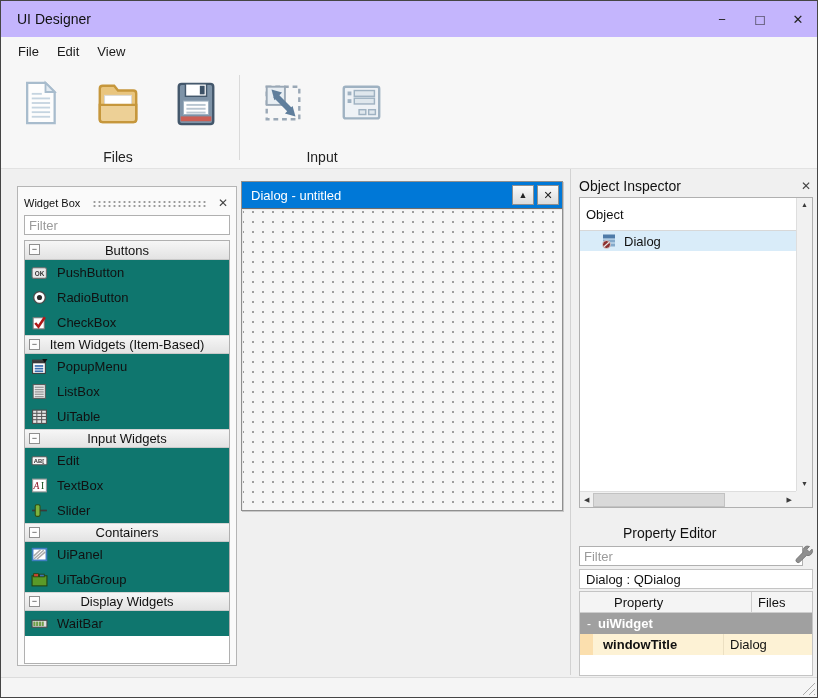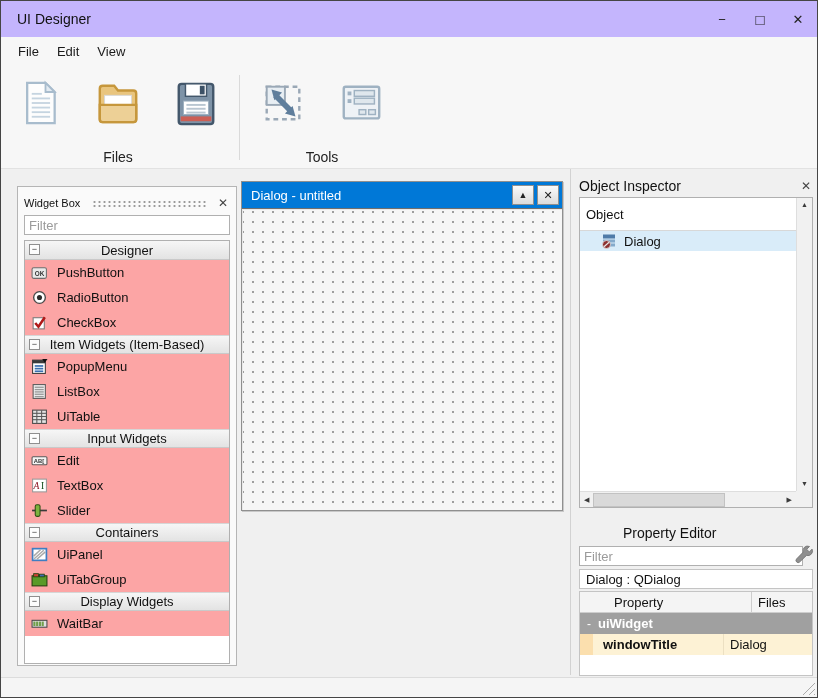--- a/index.html
+++ b/index.html
@@ -49,21 +49,21 @@
                   font-family:"Liberation Sans",sans-serif; font-size:13px; padding:0 4px; color:#222; }
   .filter-input::placeholder { color:#9b9b9b; }
   .wb-list { margin-top:5px; height:424px; border:1px solid #b0b0b0; background:#fff; overflow:hidden; }
   .wb-cat { height:19px; display:flex; align-items:center; position:relative;
             background:linear-gradient(#f6f6f6,#e3e3e3); border-top:1px solid #d6d6d6;
             border-bottom:1px solid #c9c9c9; }
   .wb-cat:first-child { border-top:none; }
   .wb-collapse { position:absolute; left:4px; top:3px; width:11px; height:11px; background:#fdfdfd;
                  border:1px solid #8f8f8f; font-size:9px; line-height:9px; text-align:center; color:#333; }
   .wb-cat-label { flex:1; text-align:center; font-size:13px; color:#111; }
-  .wb-item { height:25px; display:flex; align-items:center; padding-left:5px; background:#fca5a5; }
+  .wb-item { height:25px; display:flex; align-items:center; padding-left:5px; background:#0f766e; }
   .wb-icon { width:18px; height:18px; display:flex; align-items:center; justify-content:center; }
   .wb-label { margin-left:9px; color:#111; }
 
   
   .dialog-win { position:absolute; left:240px; top:12px; width:322px; height:330px;
                 border:1px solid #8f8f8f; box-shadow:1px 1px 0 #c8c8c8; }
   .dialog-titlebar { height:26px; background:#0078d7; display:flex; align-items:center; padding:0 3px 0 9px; }
   .dialog-title { color:#fff; font-size:13px; flex:1; }
   .dlg-btn { width:22px; height:20px; margin-left:3px; background:linear-gradient(#fafafa,#dcdcdc);
              border:1px solid #8f8f8f; display:flex; align-items:center; justify-content:center;
@@ -214,39 +214,39 @@
               <rect x="10" y="13" width="4" height="4" fill="#9fb2c2"></rect>
               <rect x="17" y="12" width="21" height="6" fill="#dfe7ed" stroke="#9fb2c2" stroke-width="1.5"></rect>
               <rect x="10" y="21" width="4" height="4" fill="#9fb2c2"></rect>
               <rect x="17" y="20" width="21" height="6" fill="#dfe7ed" stroke="#9fb2c2" stroke-width="1.5"></rect>
               <rect x="22" y="32" width="7" height="5" fill="#dfe7ed" stroke="#9fb2c2" stroke-width="1.5"></rect>
               <rect x="32" y="32" width="7" height="5" fill="#dfe7ed" stroke="#9fb2c2" stroke-width="1.5"></rect>
             </svg>
           </span>
         </div>
       </div>
-      <div class="tb-group-label">Tools</div>
+      <div class="tb-group-label">Input</div>
     </div>
   </div>
 
   <div class="main">
     <div class="vsep"></div>
 
     <div class="widgetbox">
       <div class="panel-titlerow">
         <span class="panel-title">Widget Box</span>
         <span class="drag-dots"></span>
         <span class="panel-close">✕</span>
       </div>
       <input class="filter-input" placeholder="Filter" style="">
       <div class="wb-list">
 
         <div class="wb-cat">
           <span class="wb-collapse">−</span>
-          <span class="wb-cat-label">Designer</span>
+          <span class="wb-cat-label">Buttons</span>
         </div>
         <div class="wb-item">
           <span class="wb-icon">
             <svg width="17" height="17" viewBox="0 0 16 16">
                 <rect x="1" y="3.5" width="13.5" height="10" rx="1.5" fill="#e9e9e9" stroke="#6e6e6e"></rect>
                 <text x="8" y="11" font-size="6" font-weight="bold" fill="#333" text-anchor="middle" font-family="Liberation Sans,sans-serif">OK</text>
               </svg>
           </span>
           <span class="wb-label">PushButton</span>
         </div>

